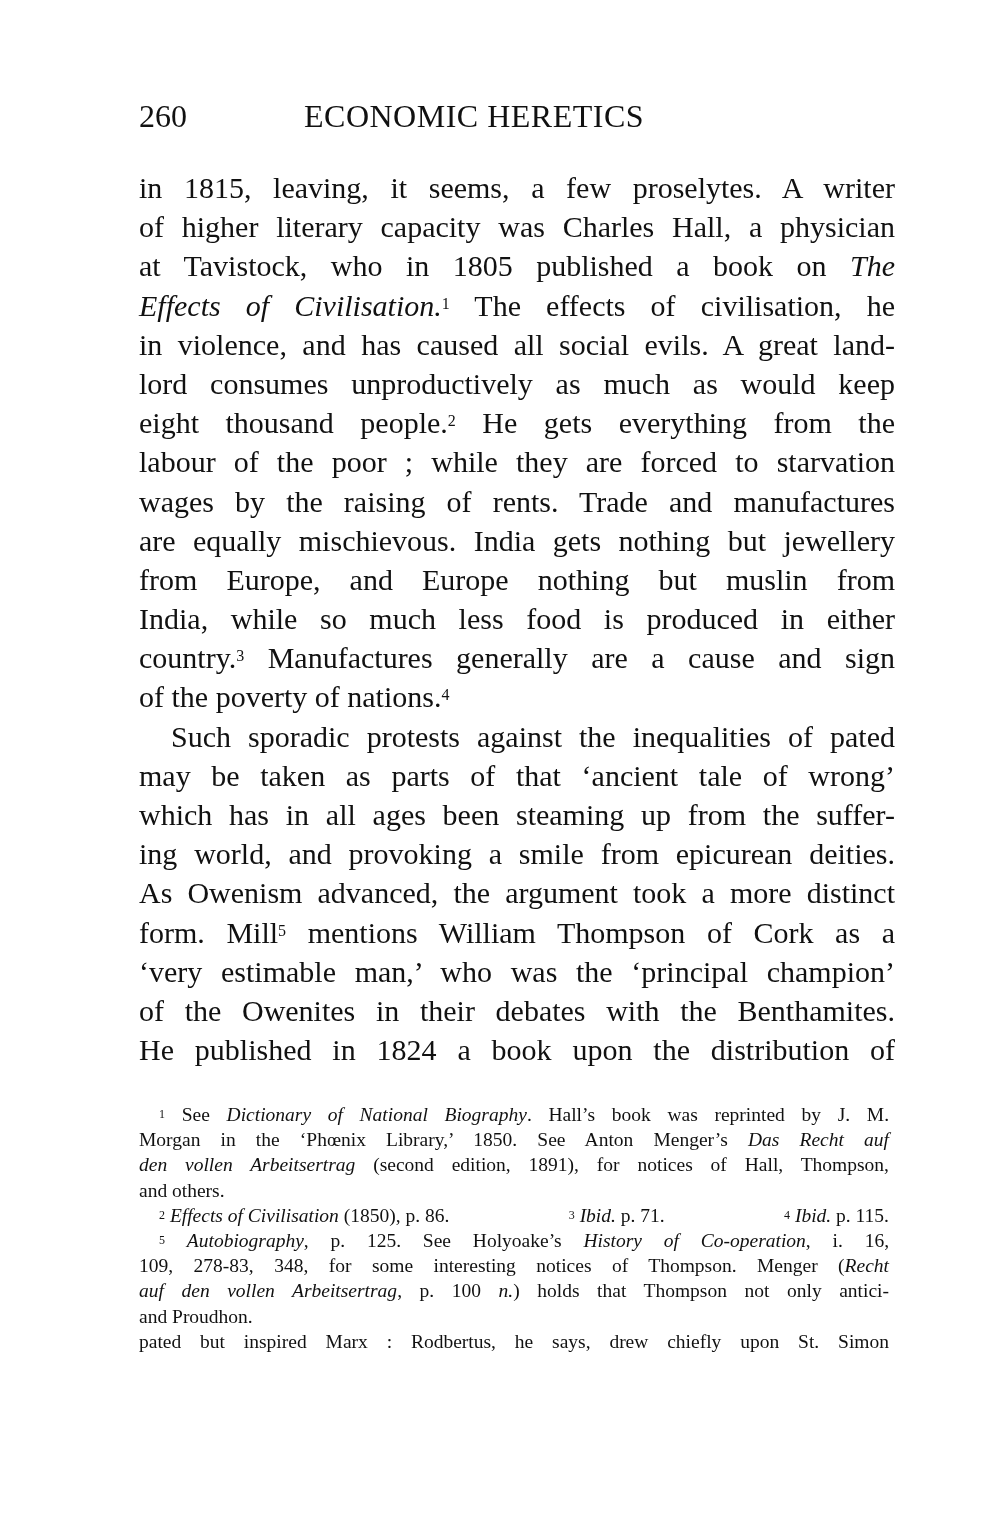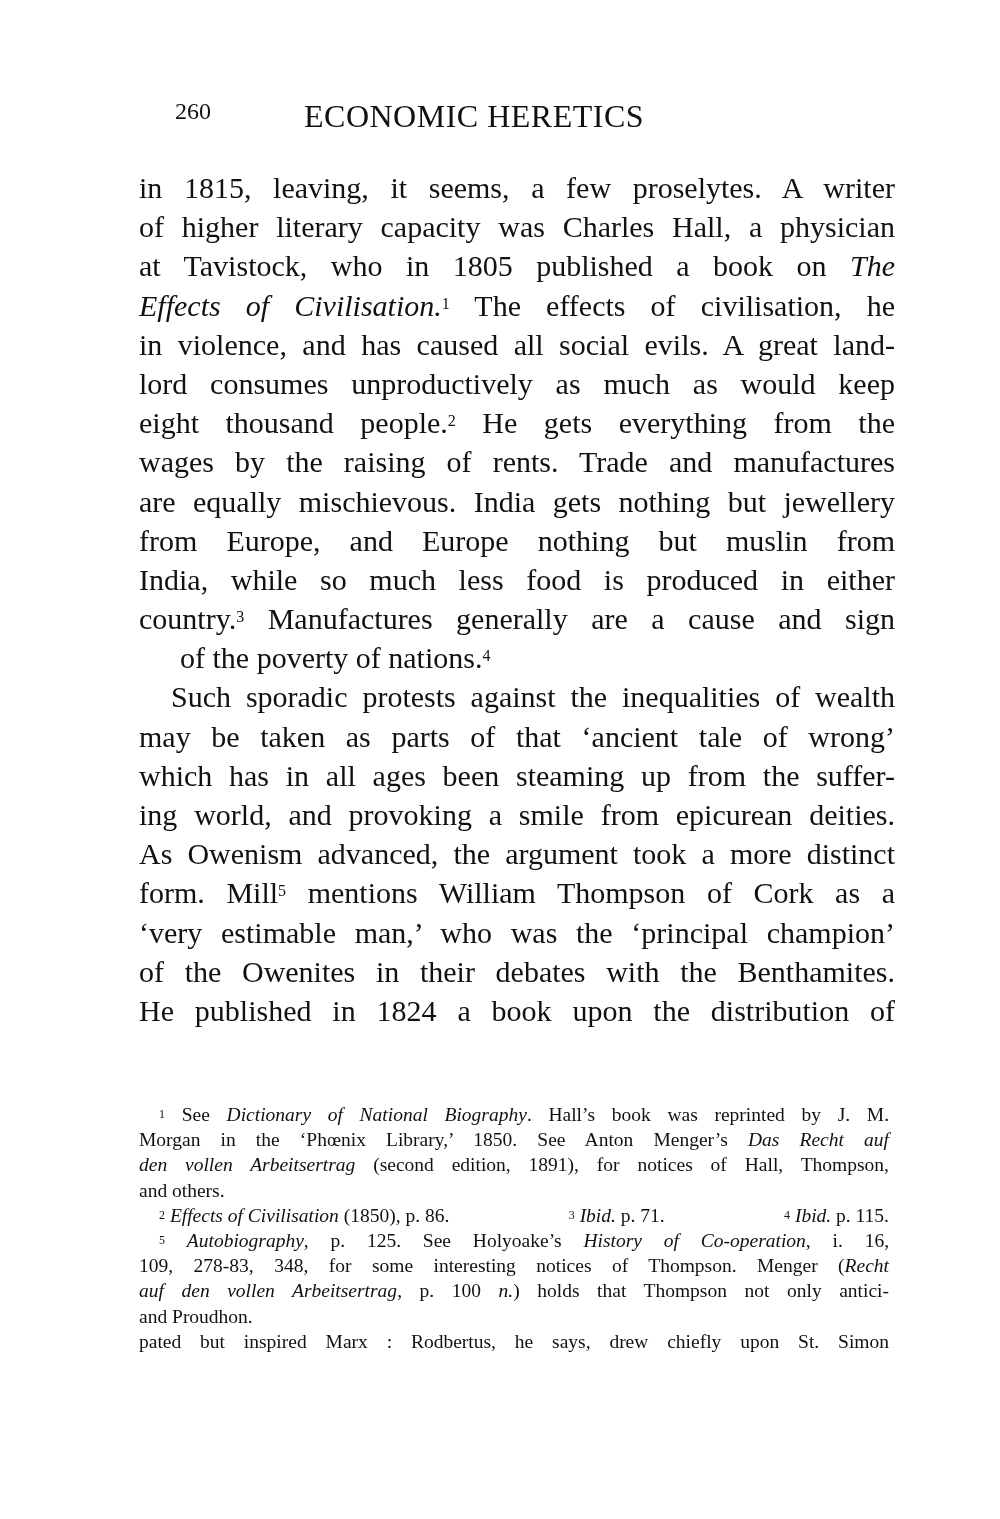--- a/index.html
+++ b/index.html
@@ -1,22 +1,22 @@
 <!DOCTYPE html>
 <html><head>
   <meta charset="utf-8">
   <style>
     html, body { margin: 0; padding: 0; background: #ffffff; }
     body { width: 1000px; height: 1519px; position: relative; overflow: hidden; color: #111; font-family: "Liberation Serif", "DejaVu Serif", serif; }
     .header { position: absolute; left: 139px; top: 98px; width: 760px; height: 44px; }
-    .page-num { position: absolute; left: 0; top: 0; font-size: 24px; margin-left: 36px; }
+    .page-num { position: absolute; left: 0; top: 0; font-size: 32px; }
     .running-head { position: absolute; left: 165px; top: 0; font-size: 32px; letter-spacing: 0.5px; }
     .body-text { position: absolute; left: 139px; top: 168px; width: 756px; }
     .line { font-size: 30px; line-height: 39.2px; height: 39.2px; white-space: nowrap; text-align: justify; text-align-last: justify; }
-    .line.last { text-align-last: left; margin-left: 41px; }
+    .line.last { text-align-last: left; }
     .line.indent { padding-left: 32px; }
     sup { font-size: 16px; vertical-align: top; position: relative; top: -2px; }
     .notes { position: absolute; left: 139px; top: 1102px; width: 750px; }
     .note-line { font-size: 19.5px; line-height: 25.2px; height: 25.2px; white-space: nowrap; text-align: justify; text-align-last: justify; }
     .note-line.last { text-align-last: left; }
     .note-line.indent { padding-left: 20px; }
     .note-line sup { font-size: 12px; top: 0; }
     i { font-style: italic; }
     .spread { display: flex; justify-content: space-between; }
   </style>
@@ -29,27 +29,28 @@
 </div>
 
 <div class="body-text">
   <div class="line">in 1815, leaving, it seems, a few proselytes.  A writer</div>
   <div class="line">of higher literary capacity was Charles Hall, a physician</div>
   <div class="line"><span>at Tavistock, who in 1805 published a book on </span><i>The</i></div>
   <div class="line"><i>Effects of Civilisation.</i><sup>1</sup><span> The effects of civilisation, he</span></div>
   <div class="line">in violence, and has caused all social evils.  A great land-</div>
   <div class="line">lord consumes unproductively as much as would keep</div>
   <div class="line"><span>eight thousand people.</span><sup>2</sup><span> He gets everything from the</span></div>
+  <div class="line">labour of the poor ; while they are forced to starvation</div>
   <div class="line">wages by the raising of rents.  Trade and manufactures</div>
   <div class="line">are equally mischievous.  India gets nothing but jewellery</div>
   <div class="line">from Europe, and Europe nothing but muslin from</div>
   <div class="line">India, while so much less food is produced in either</div>
   <div class="line"><span>country.</span><sup>3</sup><span> Manufactures generally are a cause and sign</span></div>
   <div class="line last"><span>of the poverty of nations.</span><sup>4</sup></div>
-  <div class="line indent">Such sporadic protests against the inequalities of wealth</div>
+  <div class="line indent">Such sporadic protests against the inequalities of pated</div>
   <div class="line">may be taken as parts of that ‘ancient tale of wrong’</div>
   <div class="line">which has in all ages been steaming up from the suffer-</div>
   <div class="line">ing world, and provoking a smile from epicurean deities.</div>
   <div class="line">As Owenism advanced, the argument took a more distinct</div>
   <div class="line"><span>form.  Mill</span><sup>5</sup><span> mentions William Thompson of Cork as a</span></div>
   <div class="line">‘very estimable man,’ who was the ‘principal champion’</div>
   <div class="line">of the Owenites in their debates with the Benthamites.</div>
   <div class="line">He published in 1824 a book upon the distribution of</div>
 </div>
 

